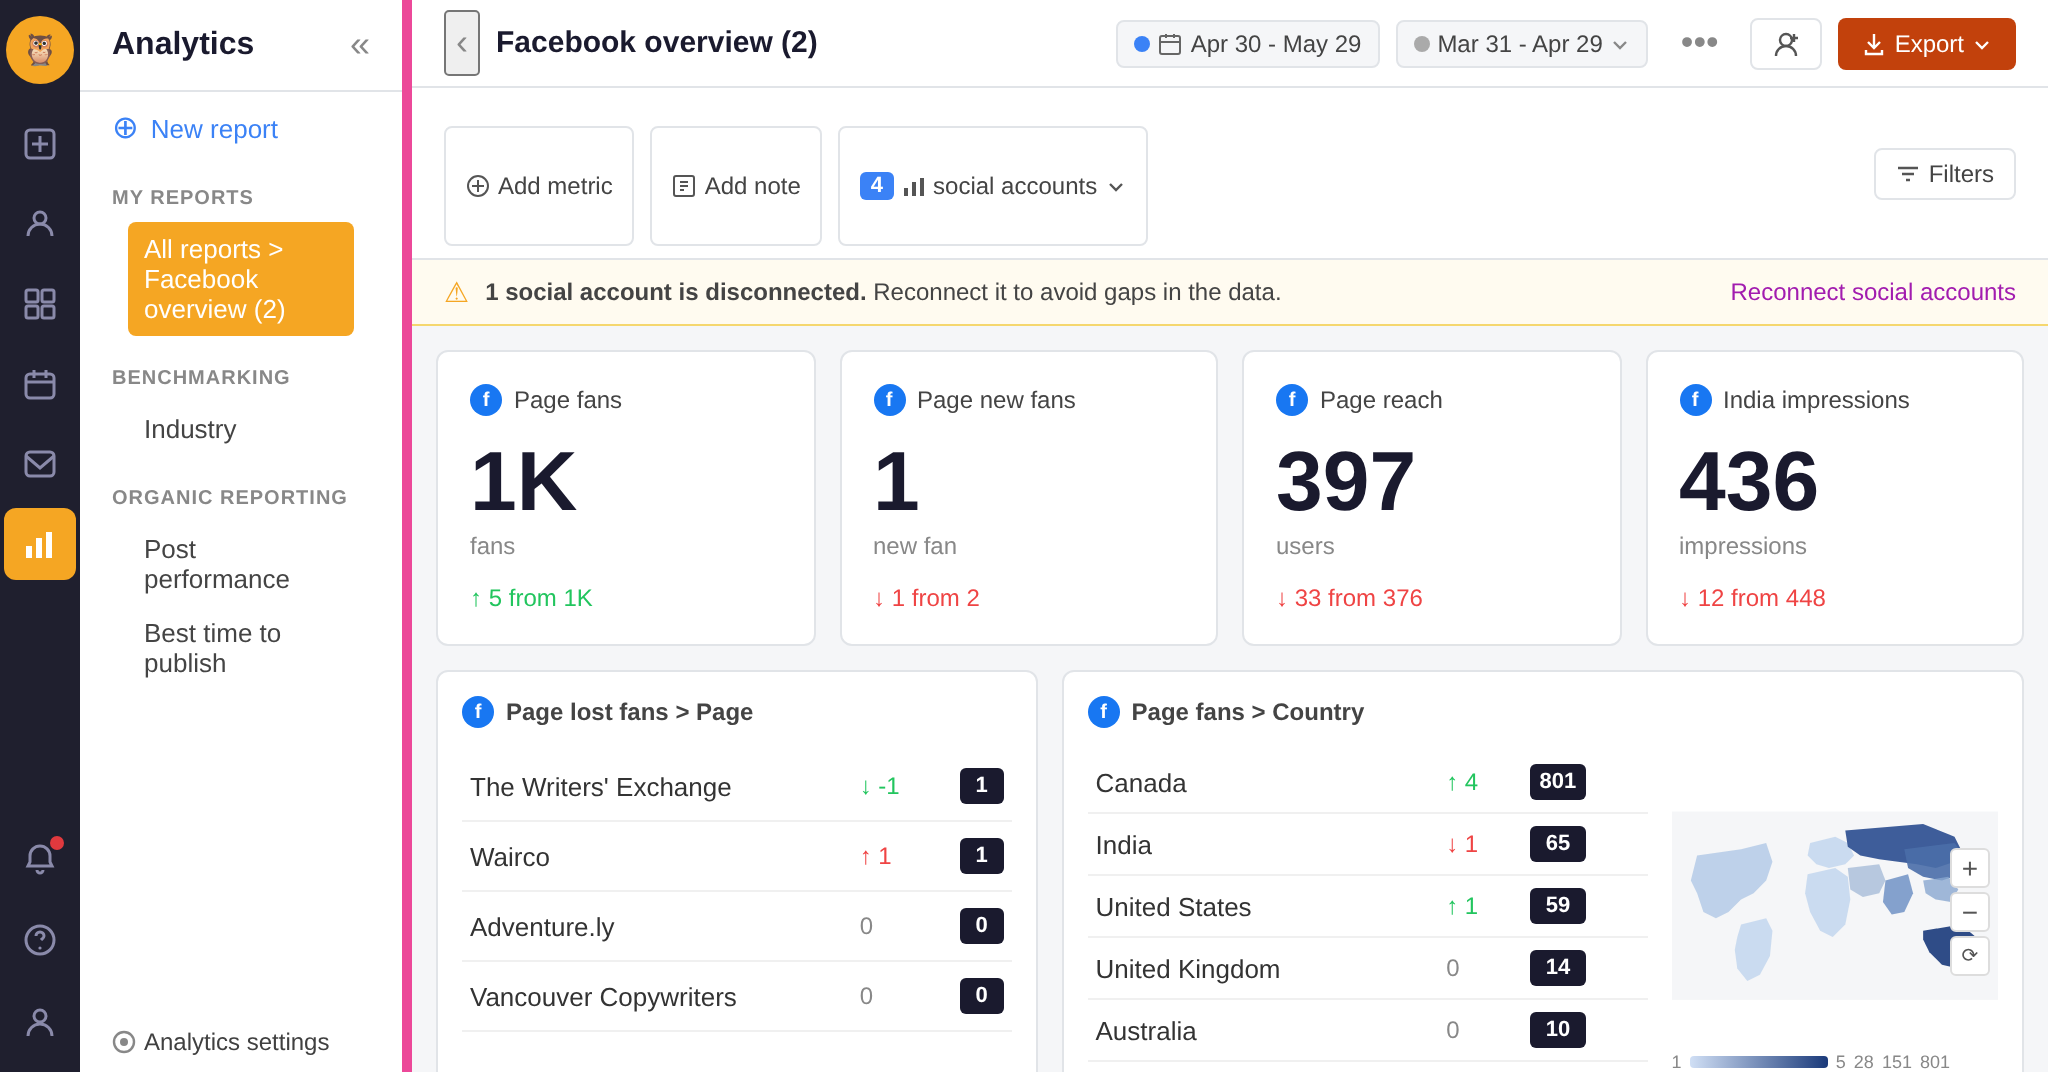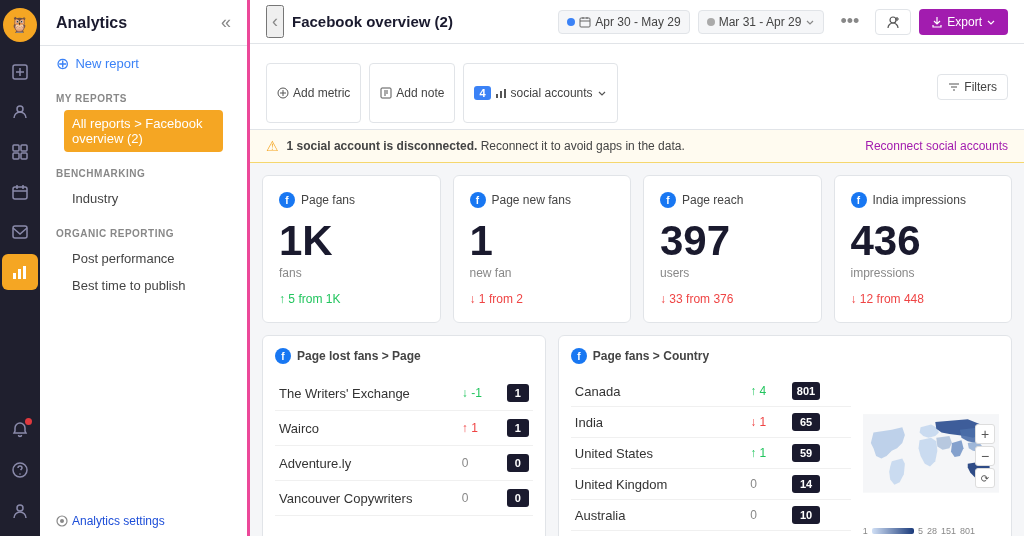--- a/index.html
+++ b/index.html
@@ -27,23 +27,23 @@
       cursor: pointer;
       font-size: 16px;
     }
     .nav-icon.active { color: #fff; }
     .nav-icon.highlight { background: #f5a623; color: #fff; }
     .nav-icon.alert { position: relative; }
     .nav-icon.alert::after { content: ''; position: absolute; top: 6px; right: 6px; width: 7px; height: 7px; background: #e0393e; border-radius: 50%; }
 
     
     .sidebar {
-      width: 210px;
-      background: #fff;
-      border-right: 3px solid #ec4899;
+      width: 166px;
+      background: #fff;
+      border-right: 5px solid #ec4899;
       display: flex;
       flex-direction: column;
       overflow-y: auto;
       flex-shrink: 0;
     }
     .sidebar-header {
       padding: 12px 16px;
       display: flex;
       align-items: center;
       justify-content: space-between;
@@ -58,21 +58,21 @@
     .new-report-btn {
       display: flex;
       align-items: center;
       gap: 6px;
       padding: 8px 16px;
       color: #3b82f6;
       cursor: pointer;
       font-weight: 500;
     }
     .new-report-plus { font-size: 16px; color: #3b82f6; }
-    .sidebar-footer { padding: 8px 16px; color: #1d4ed8; font-size: 12px; display: flex; align-items: center; gap: 4px; cursor: pointer; margin-top: auto; }
+    .sidebar-footer { padding: 8px 16px; color: #404040; font-size: 12px; display: flex; align-items: center; gap: 4px; cursor: pointer; margin-top: auto; }
 
     
     .main {
       flex: 1;
       display: flex;
       flex-direction: column;
       overflow: hidden;
     }
 
     
@@ -110,21 +110,21 @@
       gap: 4px;
       border: 1px solid #e1e4e8;
       background: #fff;
       border-radius: 4px;
       padding: 5px 10px;
       font-size: 12px;
       cursor: pointer;
       color: #444;
     }
     .export-btn {
-      background: #a21caf;
+      background: #c2410c;
       color: #fff;
       border: none;
       border-radius: 4px;
       padding: 6px 12px;
       font-size: 12px;
       cursor: pointer;
       display: flex;
       align-items: center;
       gap: 4px;
       font-weight: 500;

